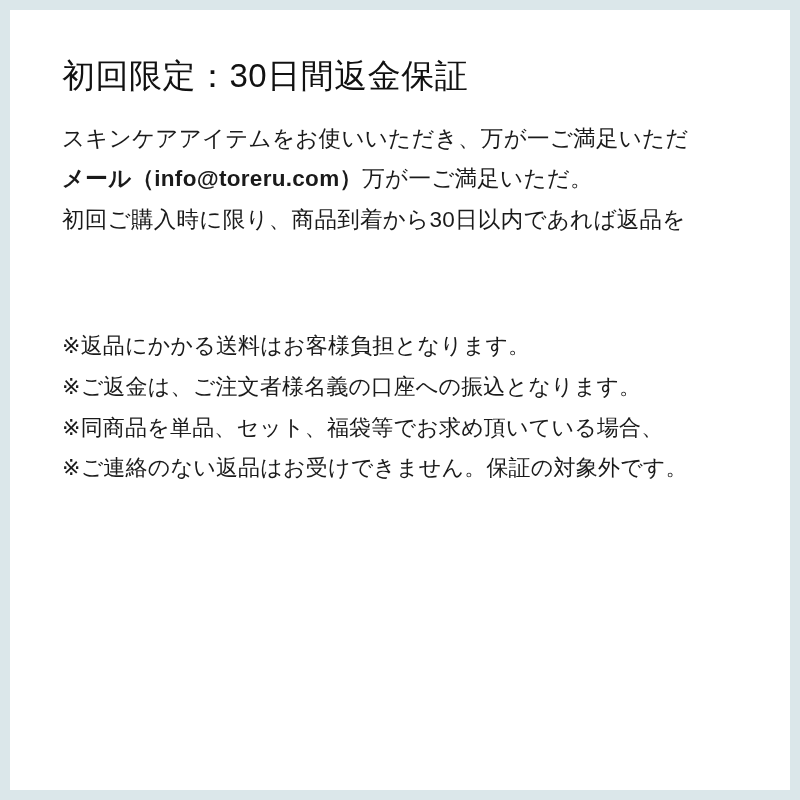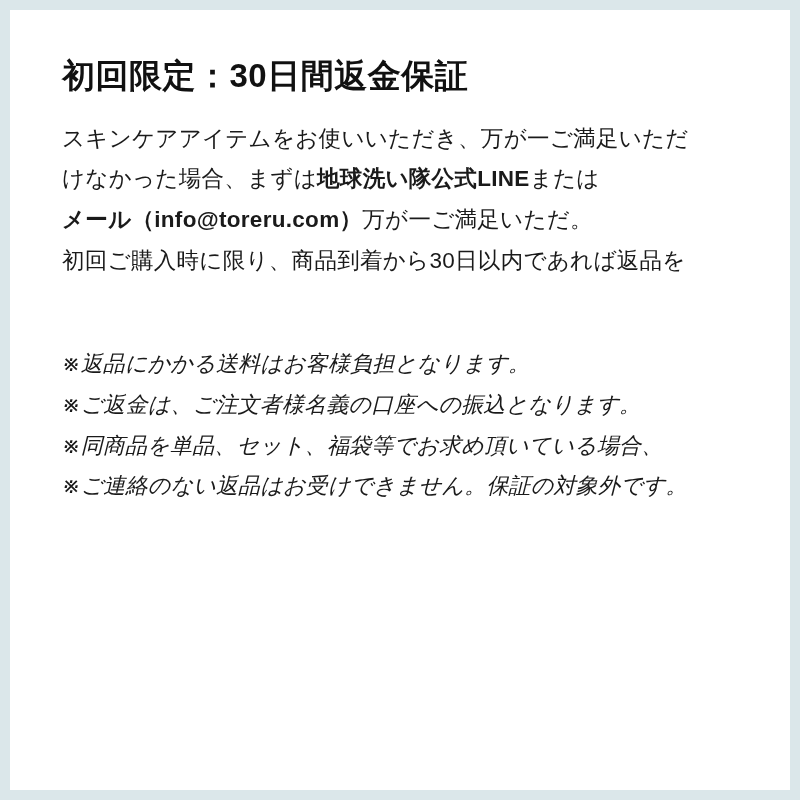--- a/index.html
+++ b/index.html
@@ -23,42 +23,41 @@
     border: 10px solid #dbe7ea;
   }
   .content {
     position: absolute;
     left: 52px;
     top: 44px;
     right: 40px;
   }
   .headline {
     font-size: 33px;
-    font-weight: bold;
+    font-weight: normal;
     letter-spacing: 0.5px;
     line-height: 1.35;
     margin: 0 0 0 0;
     color: #111111;
   }
   .body-block {
     margin-top: 20px;
   }
   .para-line {
     font-size: 22.5px;
     line-height: 1.82;
     letter-spacing: 0.3px;
     color: #1a1a1a;
     white-space: nowrap;
   }
   .para-line b {
     font-weight: bold;
   }
   .notes-block {
-    margin-top: 62px;
-    font-style: italic;
+    margin-top: 85px;
   }
   .note-line {
     font-size: 22px;
     line-height: 1.85;
     letter-spacing: 0.2px;
     color: #1a1a1a;
     white-space: nowrap;
   }
   .note-indent {
     padding-left: 24px;
@@ -67,21 +66,20 @@
 </head>
 <body>
 
 <div class="page" style="border-color: rgb(219, 231, 234); background: rgb(255, 255, 255);">
   <div class="content">
 
     <h1 class="headline">初回限定：30日間返金保証</h1>
 
     <div class="body-block">
       <div class="para-line"><span>スキンケアアイテムをお使いいただき、万が一ご満足いただ</span></div>
-      <div class="para-line"><span>けなかった場合、まずは</span><b>地球洗い隊公式LINE</b><span>または</span></div>
       <div class="para-line"><b>メール（info@toreru.com）</b><span>万が一ご満足いただ。</span></div>
       <div class="para-line"><span>初回ご購入時に限り、商品到着から30日以内であれば返品を</span></div>
     </div>
 
     <div class="notes-block">
       <div class="note-line">※返品にかかる送料はお客様負担となります。</div>
       <div class="note-line">※ご返金は、ご注文者様名義の口座への振込となります。</div>
       <div class="note-line">※同商品を単品、セット、福袋等でお求め頂いている場合、</div>
       <div class="note-line">※ご連絡のない返品はお受けできません。保証の対象外です。</div>
     </div>

